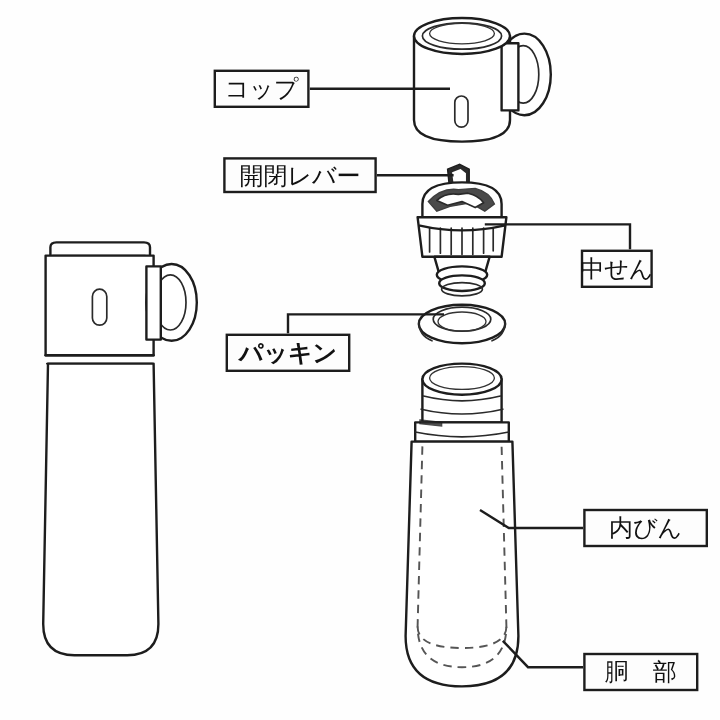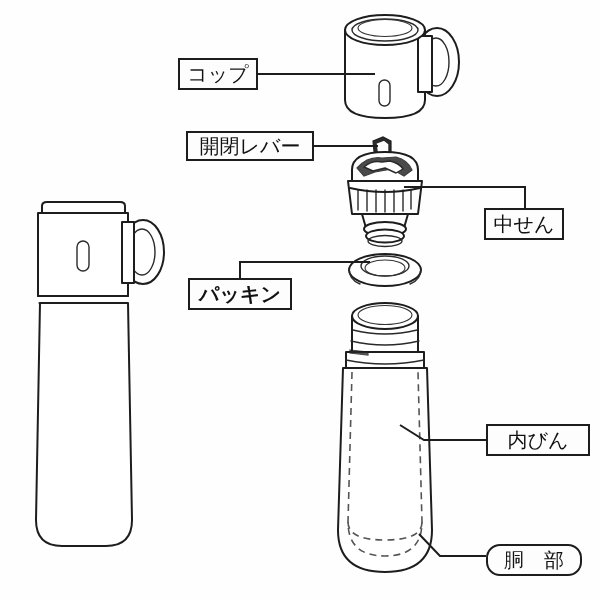--- a/index.html
+++ b/index.html
@@ -164,21 +164,21 @@
       <path class="lead" d="M400,425 L424,440 L486,440"></path>
 
       <path class="lead" d="M419,534 L440,556 L486,556"></path>
     </g>
   </svg>
 
   <div class="label-box" style="left:178px; top:58px; width:80px; height:32px;">コップ</div>
 
   <div class="label-box" style="left:186px; top:131px; width:128px; height:30px;">開閉レバー</div>
 
-  <div class="label-box" style="left:484px; top:208px; width:80px; height:32px;">中せん</div>
+  <div class="label-box" style="left:484px; top:208px; width:60px; height:32px;">中せん</div>
 
   <div class="label-box" style="left:188px; top:278px; width:104px; height:32px;font-weight:bold;">パッキン</div>
 
   <div class="label-box" style="left:486px; top:424px; width:104px; height:32px;">内びん</div>
 
-  <div class="label-box" style="left:486px; top:544px; width:96px; height:32px;border-radius:14px;">胴　部</div>
+  <div class="label-box" style="left:486px; top:544px; width:96px; height:32px;">胴　部</div>
 
 </div>
 
 </body></html>

